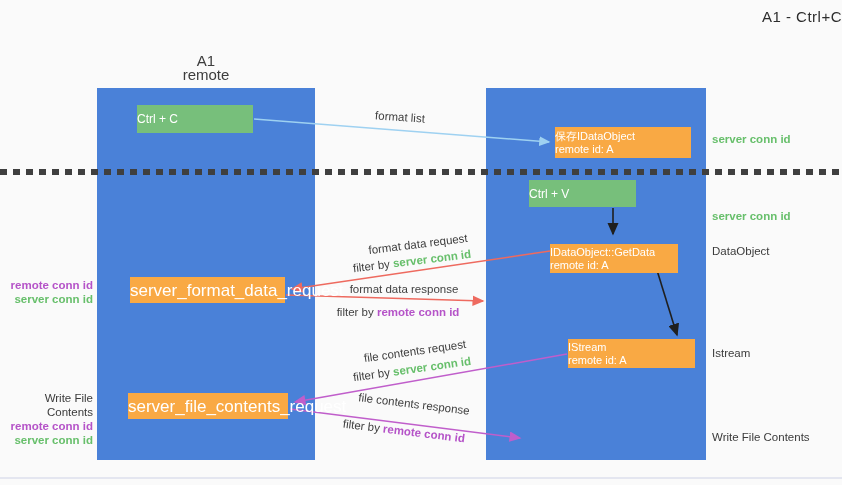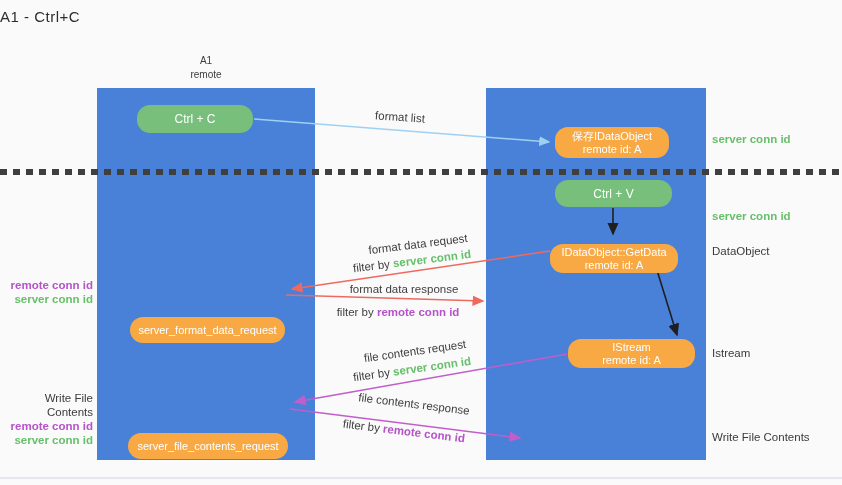--- a/index.html
+++ b/index.html
@@ -1,30 +1,30 @@
 <!DOCTYPE html>
 <html><head>
 <meta charset="utf-8">
 <style>
   html,body { margin:0; padding:0; }
   .stage {
     position:relative; width:842px; height:485px; background:#fafafa;
     font-family:"Liberation Sans", sans-serif; overflow:hidden;
   }
-  .title { position:absolute; left:0; right:0; text-align:left;
+  .title { position:absolute; left:0; right:0; text-align:right;
            font-size:15px; color:#2d2d2d; letter-spacing:0.5px; }
-  .colhdr { position:absolute; text-align:center; font-size:10px;
+  .colhdr { position:absolute; text-align:center; font-size:15px;
             line-height:14px; color:#3d3d3d; }
   .col { position:absolute; top:88px; height:372px; background:#4a81d8; }
   .box { position:absolute; display:flex; flex-direction:column;
-         align-items:center; justify-content:center; color:#ffffff;
-         text-align:center;border-radius:13px; }
+         align-items:flex-start; justify-content:center; color:#ffffff;
+         text-align:center; }
   .green  { background:#77bf7b; font-size:12px; }
   .orange { background:#f9a944; font-size:11px; line-height:13px; }
-  .orange.one { font-size:11px;margin-top:40px; }
+  .orange.one { font-size:17px; }
   .dots { position:absolute; left:0; top:169px; width:842px; height:6px;
           background-image:repeating-linear-gradient(90deg,#3f3f3f 0 7px,transparent 7px 13px); }
   .rot { position:absolute; white-space:nowrap; font-size:11.5px; color:#3f3f3f; }
   .side { position:absolute; white-space:nowrap; font-size:11.5px; color:#3b3b3b; }
   .left-stack { position:absolute; left:0; width:93px; text-align:right;
                 font-size:11.5px; line-height:14px; }
   .green-t  { color:#67bf6b; font-weight:bold; }
   .purple-t { color:#b553c8; font-weight:bold; }
   .arrow-layer { position:absolute; left:0; top:0; pointer-events:none; }
   .bottom-edge { position:absolute; left:0; top:477px; width:842px; height:2px;
@@ -70,26 +70,26 @@
     <line x1="286" y1="295" x2="483" y2="301" stroke="#ee6a5f" stroke-width="1.5" marker-end="url(#m-red)"></line>
     <line x1="656" y1="267" x2="677" y2="335" stroke="#1f1f1f" stroke-width="1.6" marker-end="url(#m-black)"></line>
     <line x1="567" y1="354" x2="295" y2="402" stroke="#c05ecb" stroke-width="1.5" marker-end="url(#m-magenta)"></line>
     <line x1="290" y1="409" x2="520" y2="438" stroke="#c05ecb" stroke-width="1.5" marker-end="url(#m-magenta)"></line>
   </svg>
 
   <div class="box green" style="left:137px;top:105px;width:116px;height:28px">
     <div>Ctrl + C</div>
   </div>
 
-  <div class="box orange" style="left:555px;top:127px;width:114px;height:31px">
+  <div class="box orange" style="left:555px;top:127px;width:136px;height:31px">
     <div>保存IDataObject</div>
     <div>remote id: A</div>
   </div>
 
-  <div class="box green" style="left:555px;top:180px;width:117px;height:27px">
+  <div class="box green" style="left:529px;top:180px;width:107px;height:27px">
     <div>Ctrl + V</div>
   </div>
 
   <div class="box orange" style="left:550px;top:244px;width:128px;height:29px">
     <div>IDataObject::GetData</div>
     <div>remote id: A</div>
   </div>
 
   <div class="box orange one" style="left:130px;top:277px;width:155px;height:26px">
     <div>server_format_data_request</div>

